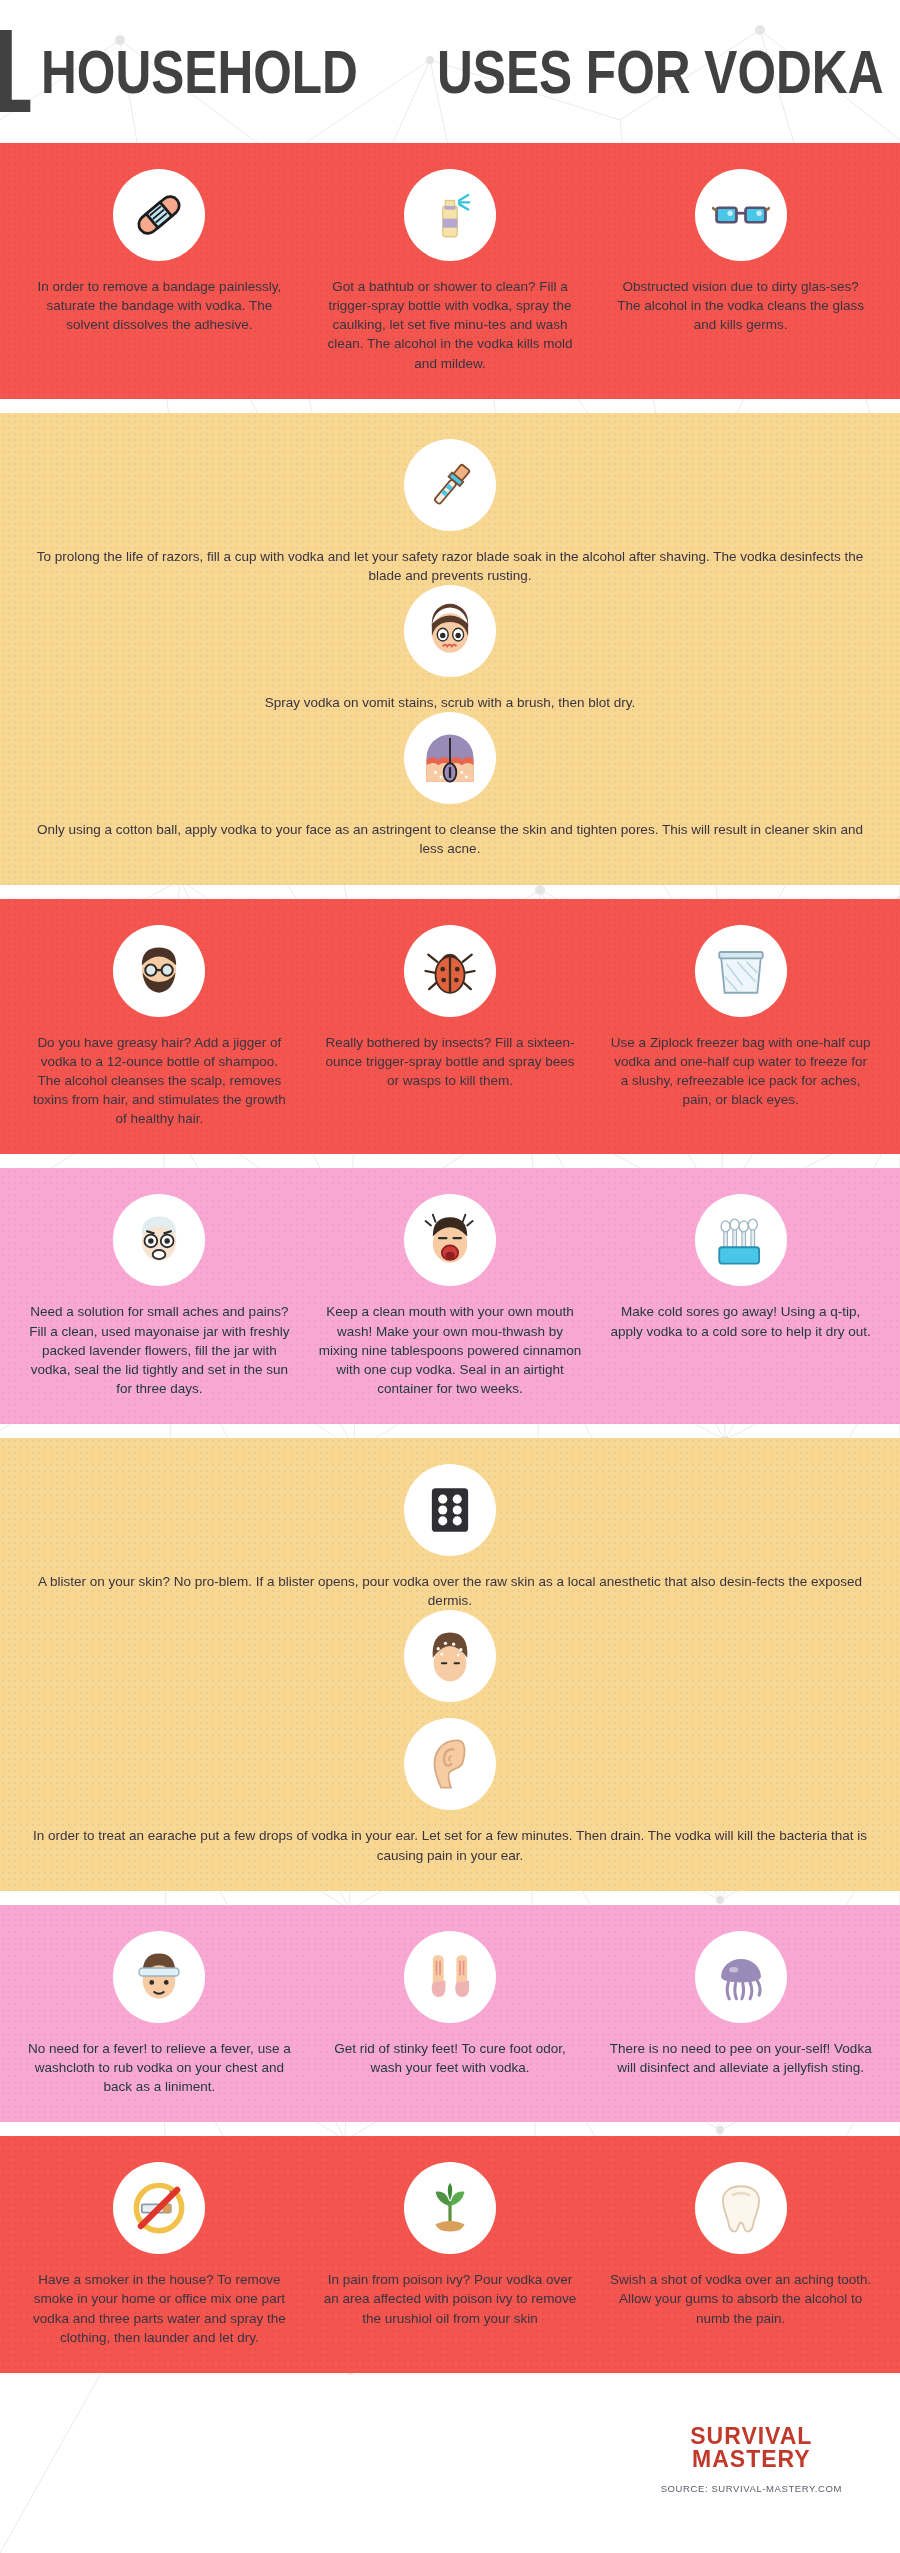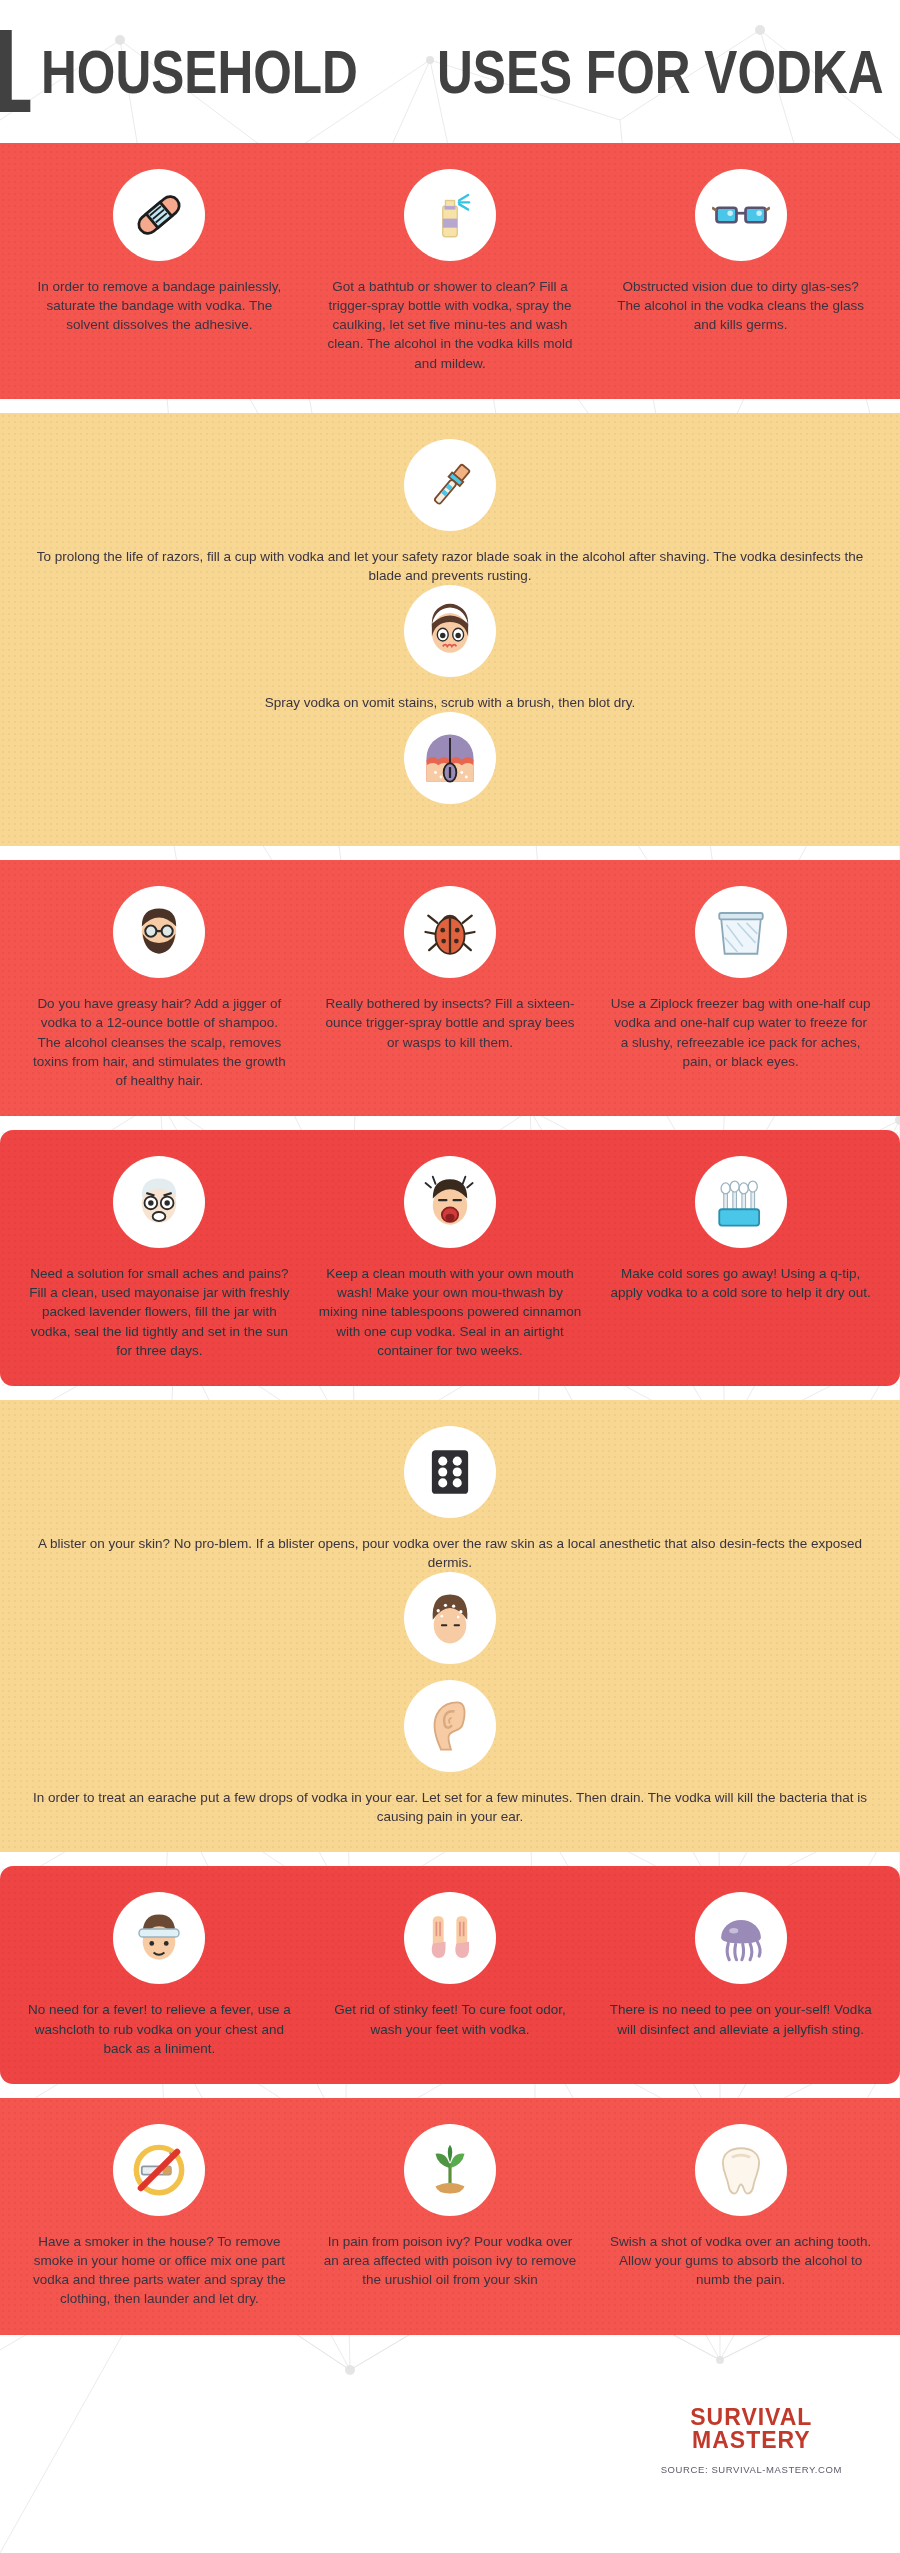--- a/index.html
+++ b/index.html
@@ -87,21 +87,21 @@
     font-size:13.5px;
     line-height:1.42;
     text-align:center;
     color:#3c3c4a;
   }
 
   .band-red   { background:#f4554e; }
   .band-red .tip-text { color:#3a3340; }
   .band-yellow{ background:#f8d793;flex-direction:column; }
   .band-yellow .tip-text { color:#3a3340; }
-  .band-blue  { background:#ef4444;border-radius:13px; }
+  .band-blue  { background:#f9a8d4; }
   .band-blue .tip-text { color:#243840; }
 
   
   .footer{
     flex:1 1 auto;
     min-height:110px;
     display:flex; align-items:center; justify-content:flex-end;
     padding:18px 58px 24px 0;
     position:relative; z-index:3;
   }
@@ -333,20 +333,21 @@
               <ellipse cx="32" cy="48" rx="7" ry="10" fill="#9a8ab8" stroke="#222" stroke-width="2"></ellipse>
               <path d="M32 42 L32 54" stroke="#222" stroke-width="2.5"></path>
               <g fill="#ffffff">
                 <circle cx="16" cy="48" r="1.6"></circle>
                 <circle cx="22" cy="53" r="1.6"></circle>
                 <circle cx="45" cy="48" r="1.6"></circle>
                 <circle cx="50" cy="53" r="1.6"></circle>
               </g>
             </svg>
           </div>
+          <div class="tip-text">Only using a cotton ball, apply vodka to your face as an astringent to cleanse the skin and tighten pores. This will result in cleaner skin and less acne.</div>
         </div>
       </div>
       <div class="band band-red gap">
         <div class="cell">
           <div class="icon-circle">
             <svg width="58" height="58" viewBox="0 0 64 64">
               <ellipse cx="32" cy="32" rx="19" ry="21" fill="#f7cba4"></ellipse>
               <path d="M13 26 q19 -20 38 0 q0 -20 -19 -20 q-19 0 -19 20z" fill="#4a3226"></path>
               <path d="M14 34 q2 20 18 22 q16 -2 18 -22 q-6 10 -18 10 q-12 0 -18 -10z" fill="#4a3226"></path>
               <g fill="none" stroke="#2b2b2b" stroke-width="2.5">

